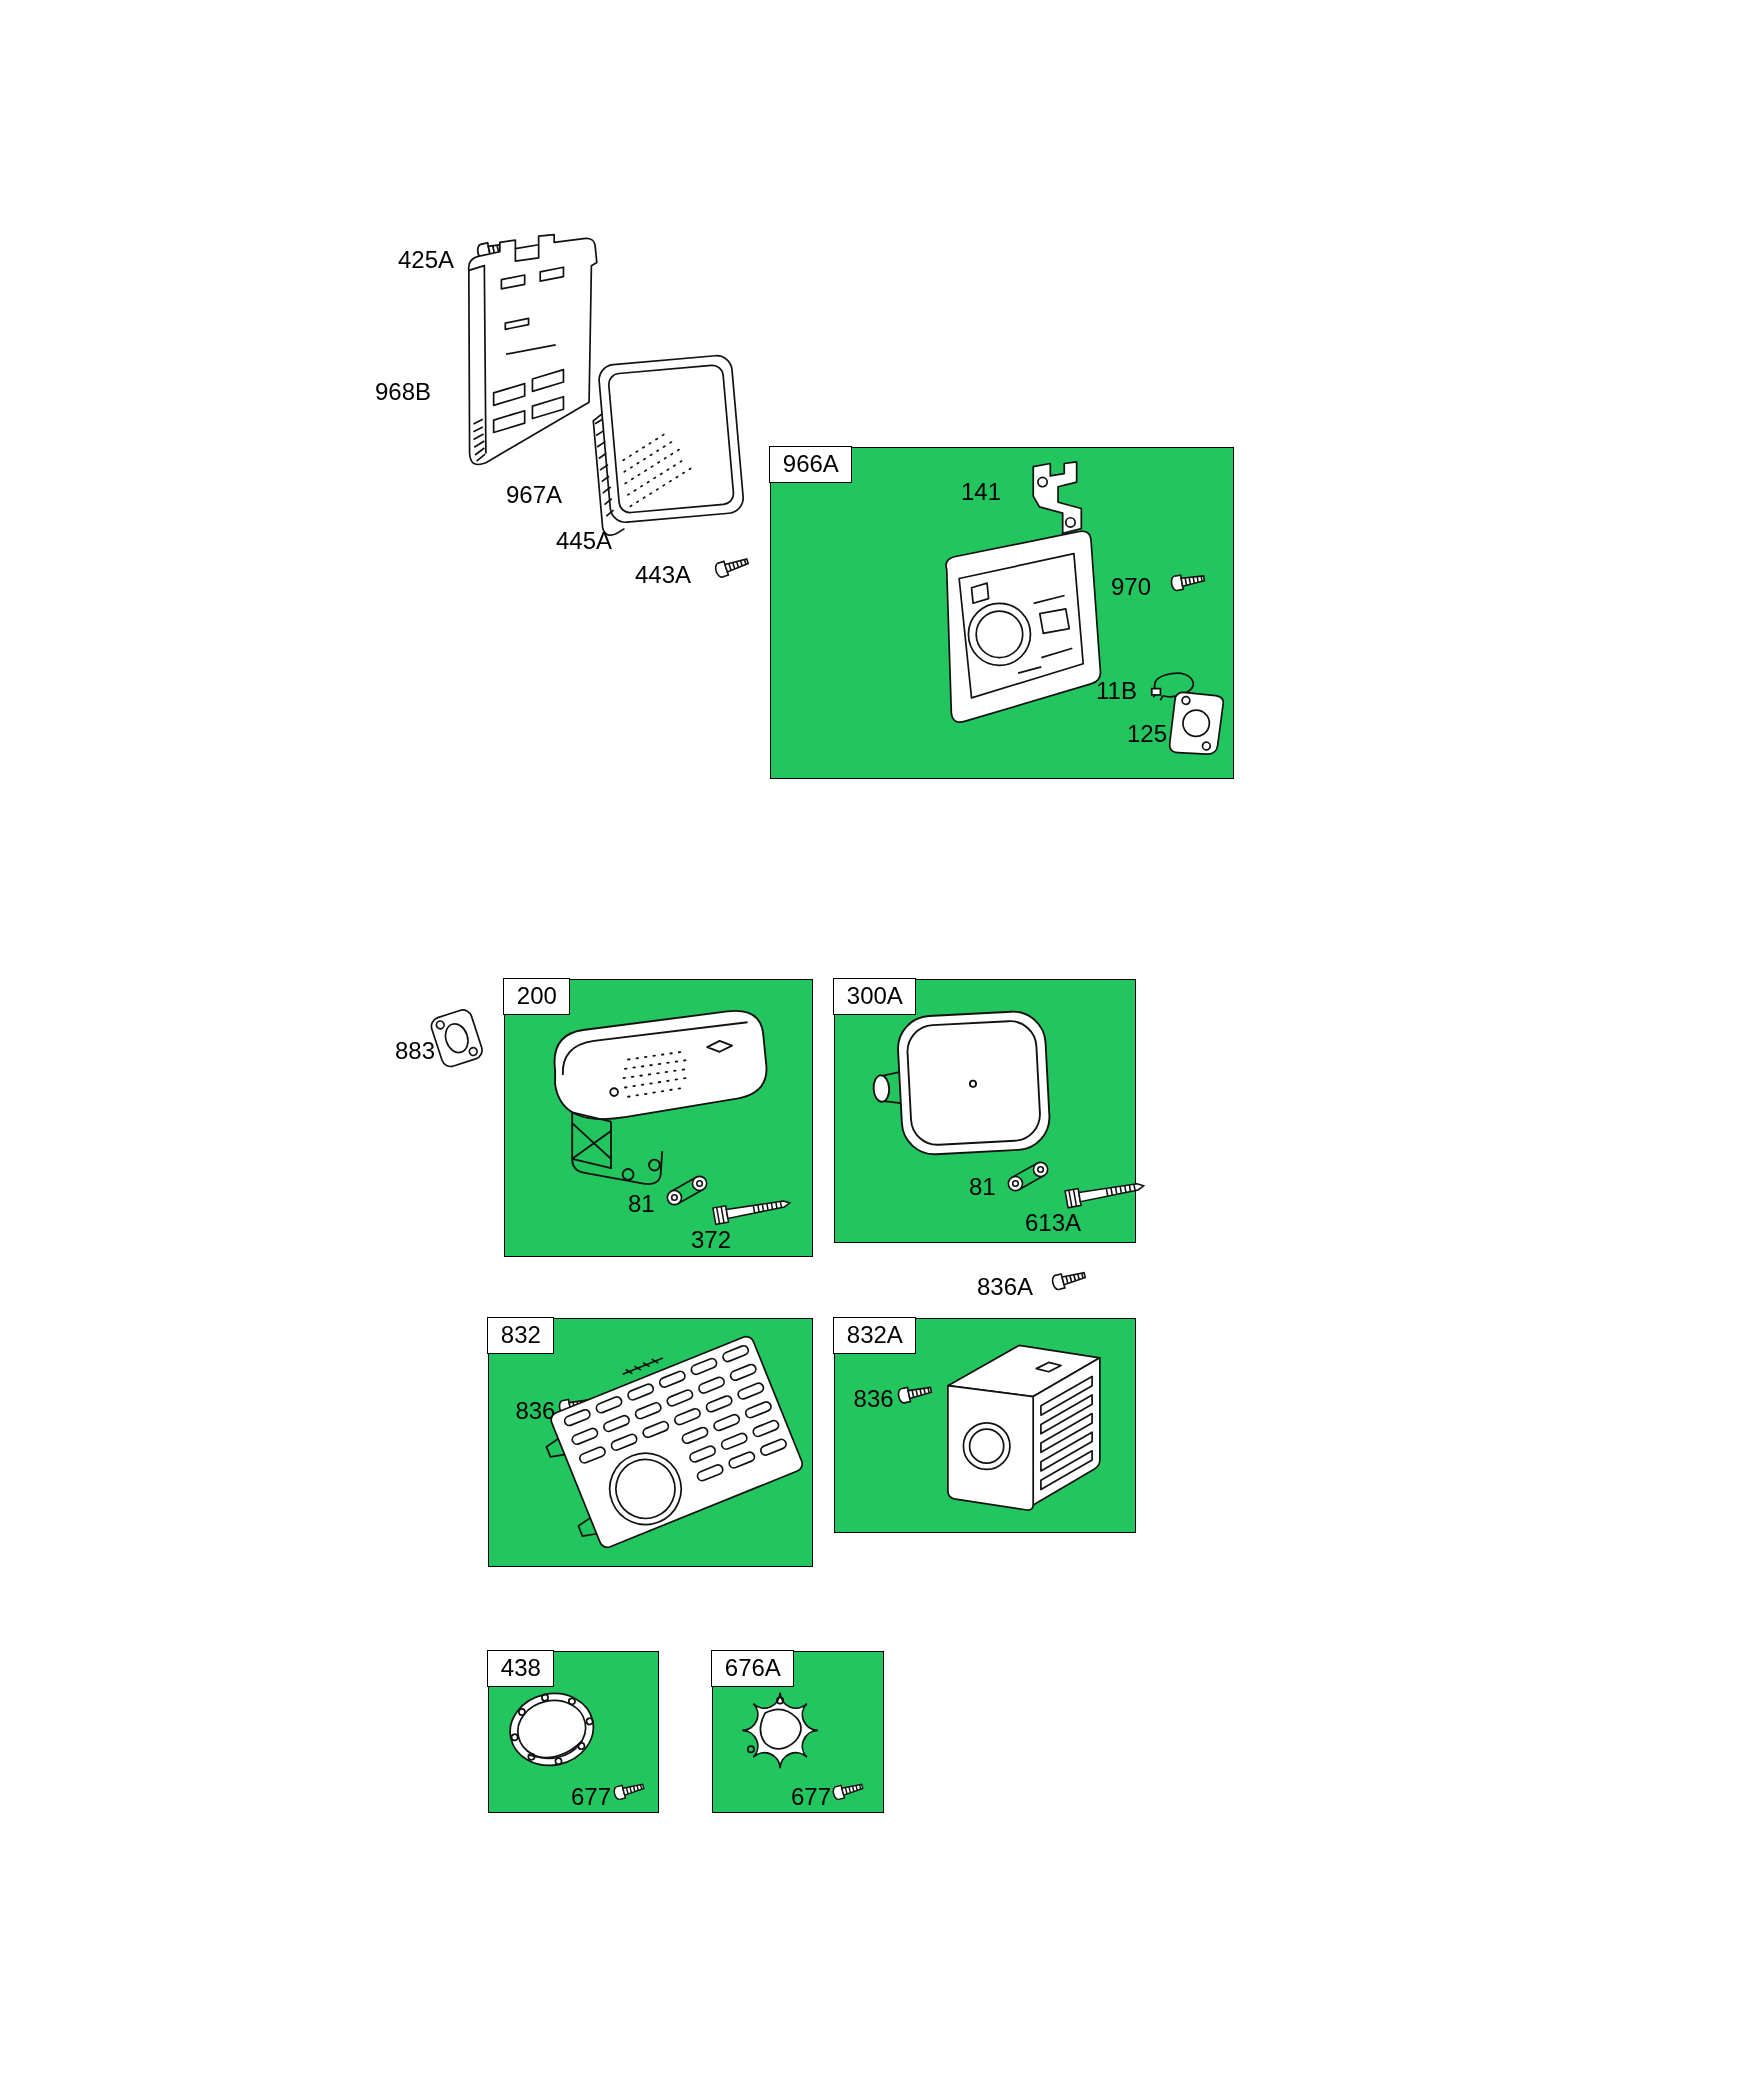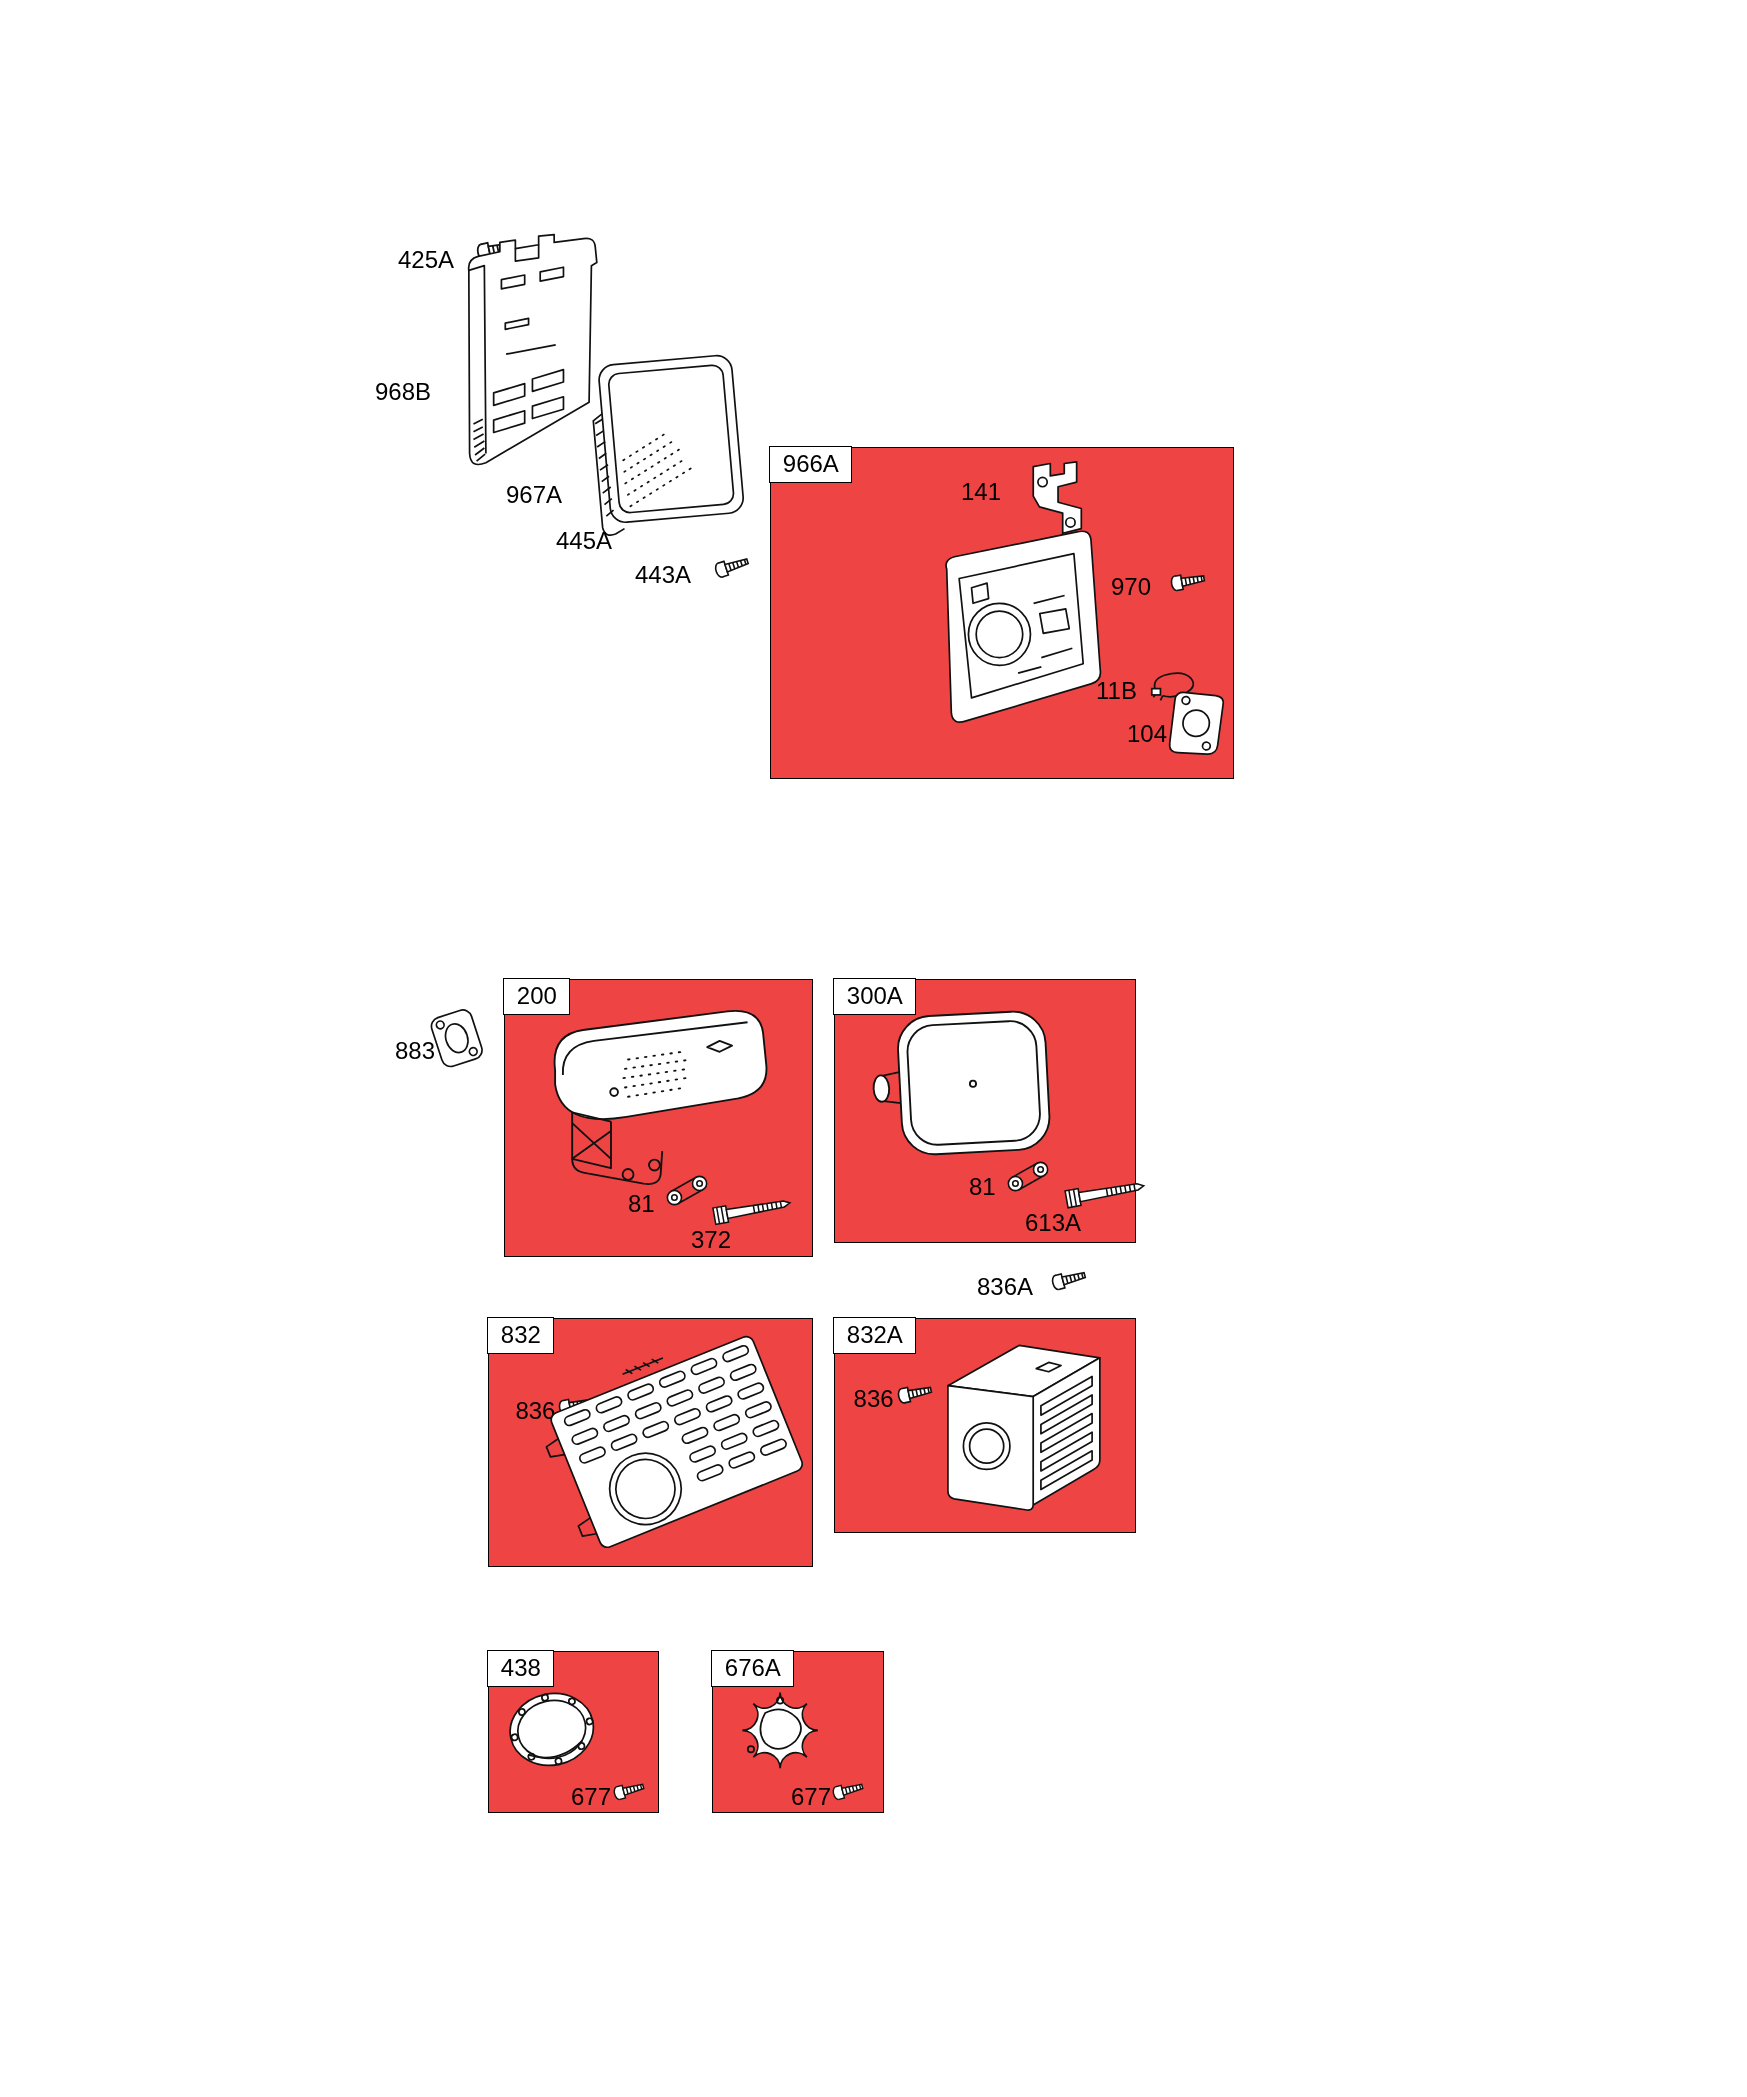--- a/index.html
+++ b/index.html
@@ -1,20 +1,20 @@
 <!DOCTYPE html>
 <html style="font-size:12.4px"><head>
 <meta charset="utf-8">
 <style>
   * { box-sizing: border-box; margin: 0; padding: 0; }
   html, body { background: #ffffff; }
   body { font-family: "Liberation Sans", sans-serif; color: #000; }
   .canvas { position: relative; width: 1700px; height: 2097px; background: #fff; overflow: hidden; }
   .callout { position: absolute; font-size: 24px; line-height: 1.1; color: #000; white-space: nowrap; }
-  .pbox { position: absolute; border: 1.6px solid #000; background: #ef4444; }
+  .pbox { position: absolute; border: 1.6px solid #000; background: #22c55e; }
   .pbox-label { position: absolute; top: -1.6px; left: -1.6px; border: 1.6px solid #000; background: #fff;
                 padding: 4.7px 12.4px 6.2px; font-size: 24px; line-height: 1; }
   .part { position: absolute; overflow: visible; }
   svg { display: block; }
 </style>
 </head>
 <body>
 
 <svg width="0" height="0" style="position:absolute" aria-hidden="true">
   <defs>
@@ -127,21 +127,21 @@
 
     <span class="callout" style="left:325px;top:230px">11B</span>
     <svg class="part" style="left:374px;top:221px;width:56px;height:33px" viewBox="0 0 70 42">
       <g fill="none" stroke="#111" stroke-width="2.2">
         <path d="M14,30 Q6,14 24,8 Q48,1 58,12 Q66,22 52,30 Q36,38 22,34"></path>
         <path d="M14,30 L10,36 M22,34 L19,40"></path>
         <rect x="8" y="25" width="11" height="8" fill="#fff"></rect>
       </g>
     </svg>
 
-    <span class="callout" style="left:356px;top:273px">104</span>
+    <span class="callout" style="left:356px;top:273px">125</span>
     <svg class="part" style="left:393px;top:238px;width:64px;height:76px" viewBox="0 0 82 98">
       <g fill="#fff" stroke="#111" stroke-width="2.2" transform="rotate(12 41 49)">
         <path d="M20,12 L58,8 Q70,7 70,18 L74,70 Q75,82 63,84 L26,90 Q14,92 13,80 L8,24 Q7,13 20,12 Z"></path>
         <circle cx="41" cy="48" r="17" fill="none"></circle>
         <circle cx="22" cy="22" r="5" fill="none"></circle>
         <circle cx="60" cy="74" r="5" fill="none"></circle>
       </g>
     </svg>
   </div>
 

